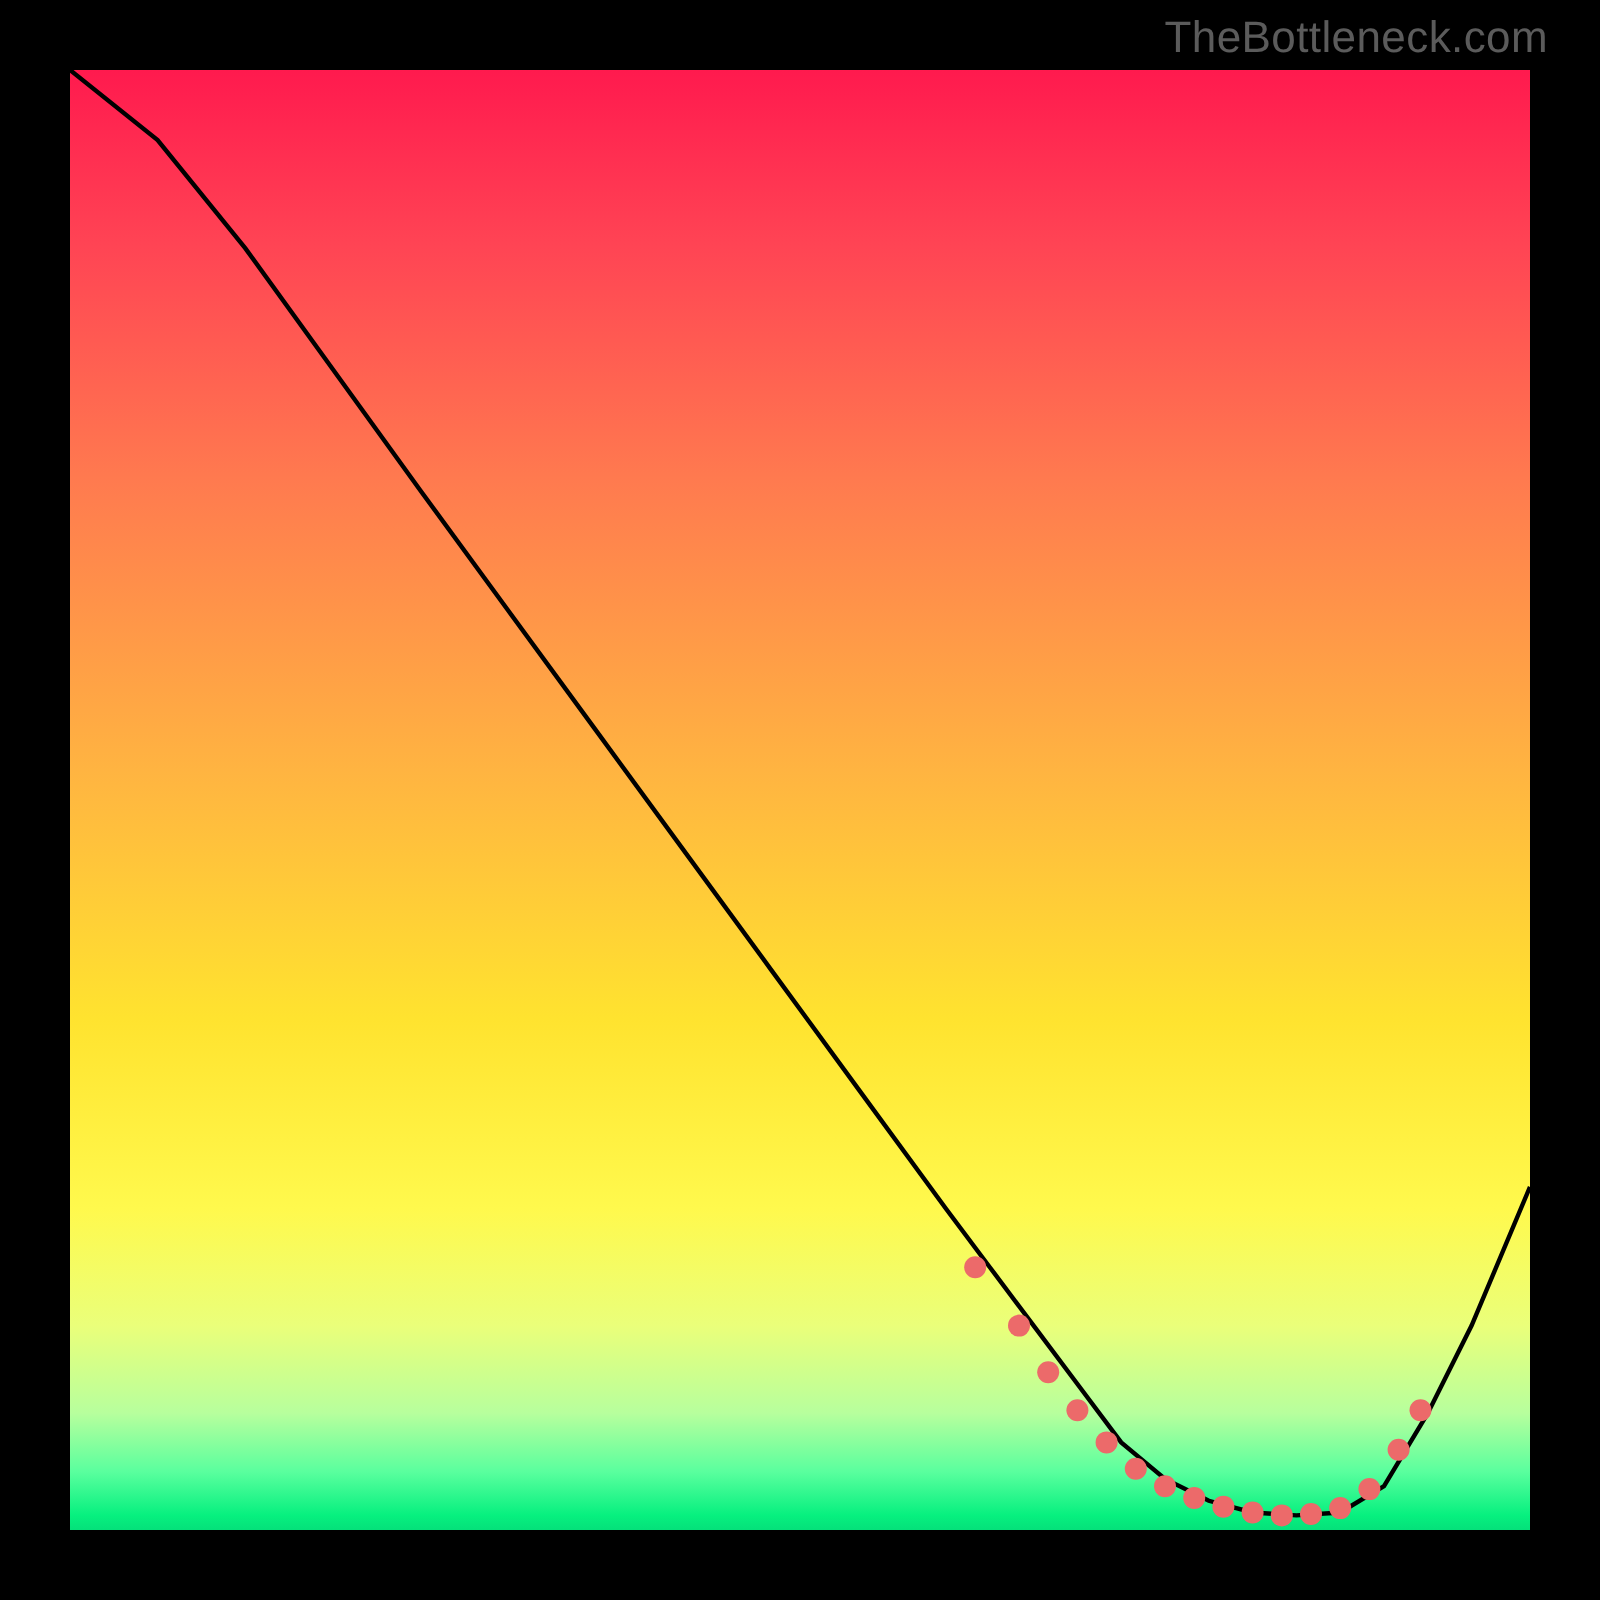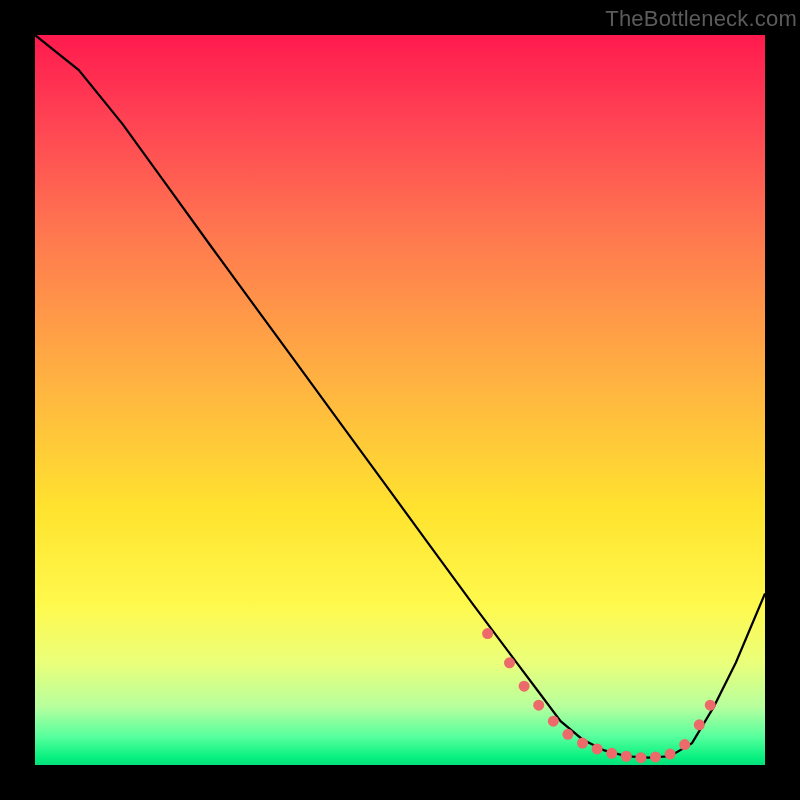--- a/index.html
+++ b/index.html
@@ -7,21 +7,21 @@
     background: #000;
     width: 800px;
     height: 800px;
     position: relative;
     font-family: Arial, Helvetica, sans-serif;
     overflow: hidden;
   }
   .watermark {
     position: absolute;
     top: 6px;
-    right: 3px;
+    right: 26px;
     color: #5b5b5b;
     font-size: 22px;
     font-weight: 500;
     letter-spacing: 0.2px;
     z-index: 10;
   }
   .plot-area {
     position: absolute;
     left: 35px;
     top: 35px;

